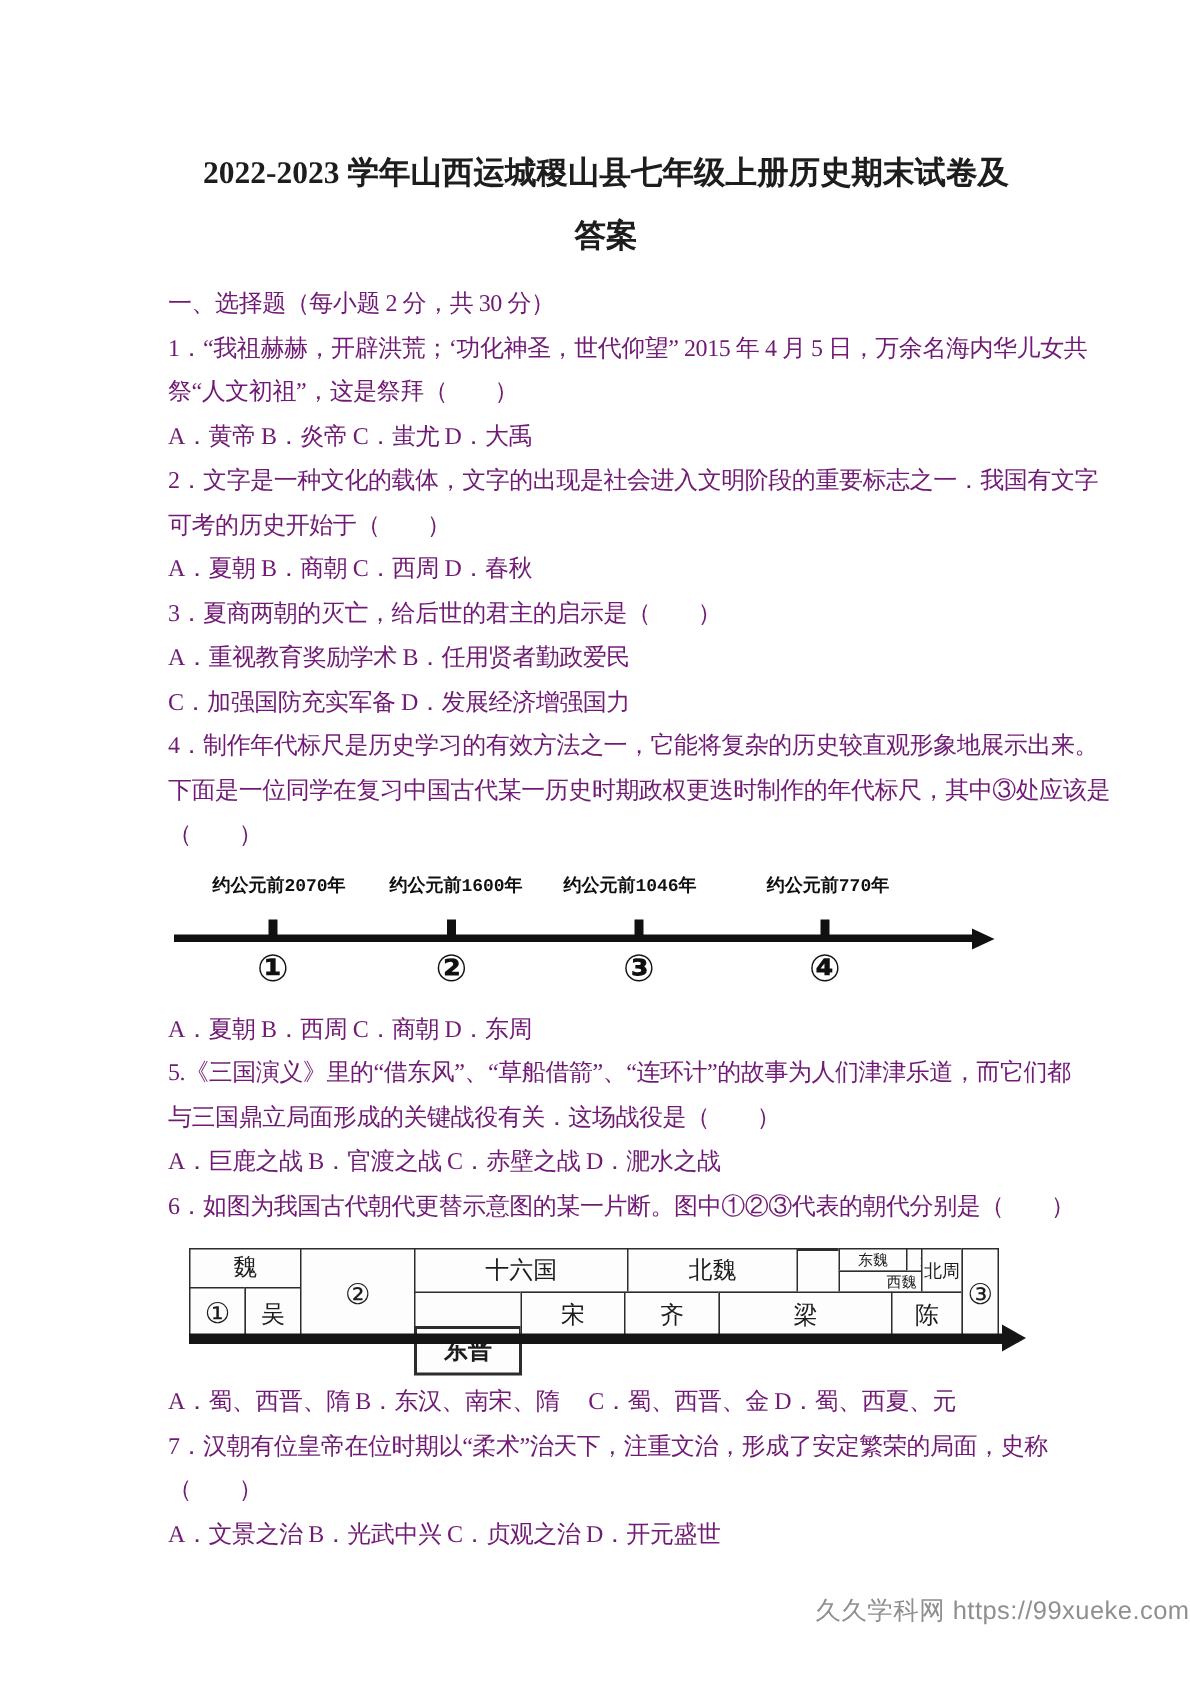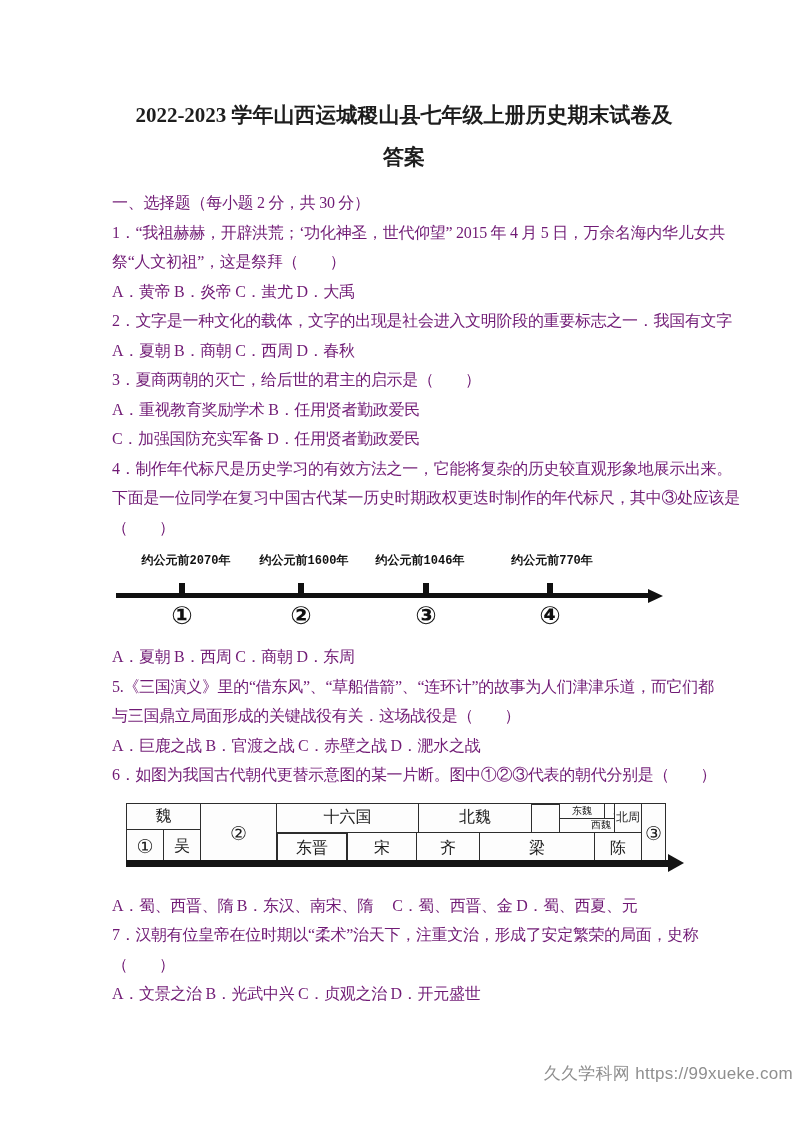--- a/index.html
+++ b/index.html
@@ -25,21 +25,21 @@
 
   
   .dfig { position:relative; width:562px; height:82px; margin:13px 0 6px 14px; }
   .douter { position:absolute; left:0; top:0; width:540px; height:62px;
             border:2px solid #2d2d2d; box-sizing:border-box; background:#fdfdfd; }
   .dc { position:absolute; border:1px solid #2d2d2d; box-sizing:border-box; background:#fdfdfd;
         display:flex; align-items:center; justify-content:center; font-size:16px; color:#1c1c1c; white-space:nowrap; }
   .dc.small { font-size:10px;margin-left:28px; }
   .dc.tiny  { font-size:12px; }
   .dc.num   { font-size:19px; }
-  .dc.boldcell { font-weight:400; border-width:2px; }
+  .dc.boldcell { font-weight:700; border-width:2px;margin-top:23px; }
   .darrow { position:absolute; left:0; top:57px; width:546px; height:7px; background:#151515; }
   .darrowhead { position:absolute; left:542px; top:51px; width:0; height:0;
                 border-left:16px solid #151515; border-top:9px solid transparent; border-bottom:9px solid transparent; }
 
   .footer { position:absolute; top:1062px; left:0; width:100%; text-align:right;
             font-family:"Liberation Sans","DejaVu Sans",sans-serif; font-size:17px; color:#8f8f8f; letter-spacing:0.3px; }
 </style>
 </head>
 <body>
 
@@ -51,25 +51,26 @@
       <div>答案</div>
     </div>
 
     <div class="tl">一、选择题（每小题 2 分，共 30 分）</div>
 
     <div class="tl">1．“我祖赫赫，开辟洪荒；‘功化神圣，世代仰望” 2015 年 4 月 5 日，万余名海内华儿女共</div>
     <div class="tl">祭“人文初祖”，这是祭拜（　　）</div>
     <div class="tl">A．黄帝 B．炎帝 C．蚩尤 D．大禹</div>
 
     <div class="tl">2．文字是一种文化的载体，文字的出现是社会进入文明阶段的重要标志之一．我国有文字</div>
+    <div class="tl">可考的历史开始于（　　）</div>
     <div class="tl">A．夏朝 B．商朝 C．西周 D．春秋</div>
 
     <div class="tl">3．夏商两朝的灭亡，给后世的君主的启示是（　　）</div>
     <div class="tl">A．重视教育奖励学术 B．任用贤者勤政爱民</div>
-    <div class="tl">C．加强国防充实军备 D．任用贤者勤政爱民</div>
+    <div class="tl">C．加强国防充实军备 D．发展经济增强国力</div>
 
     <div class="tl">4．制作年代标尺是历史学习的有效方法之一，它能将复杂的历史较直观形象地展示出来。</div>
     <div class="tl">下面是一位同学在复习中国古代某一历史时期政权更迭时制作的年代标尺，其中③处应该是</div>
     <div class="tl">（　　）</div>
 
     <div class="tfig">
       <span class="tlabel" style="left:70px">约公元前2070年</span>
       <span class="tlabel" style="left:188px">约公元前1600年</span>
       <span class="tlabel" style="left:304px">约公元前1046年</span>
       <span class="tlabel" style="left:436px">约公元前770年</span>

